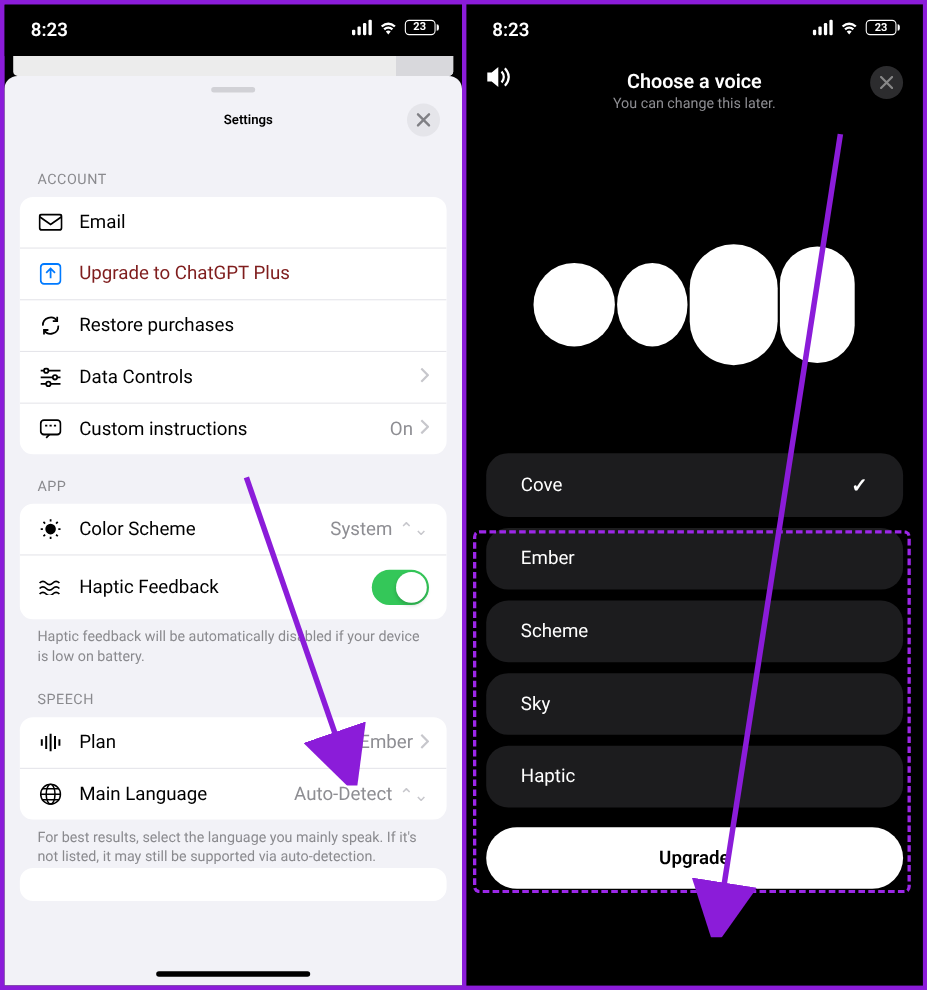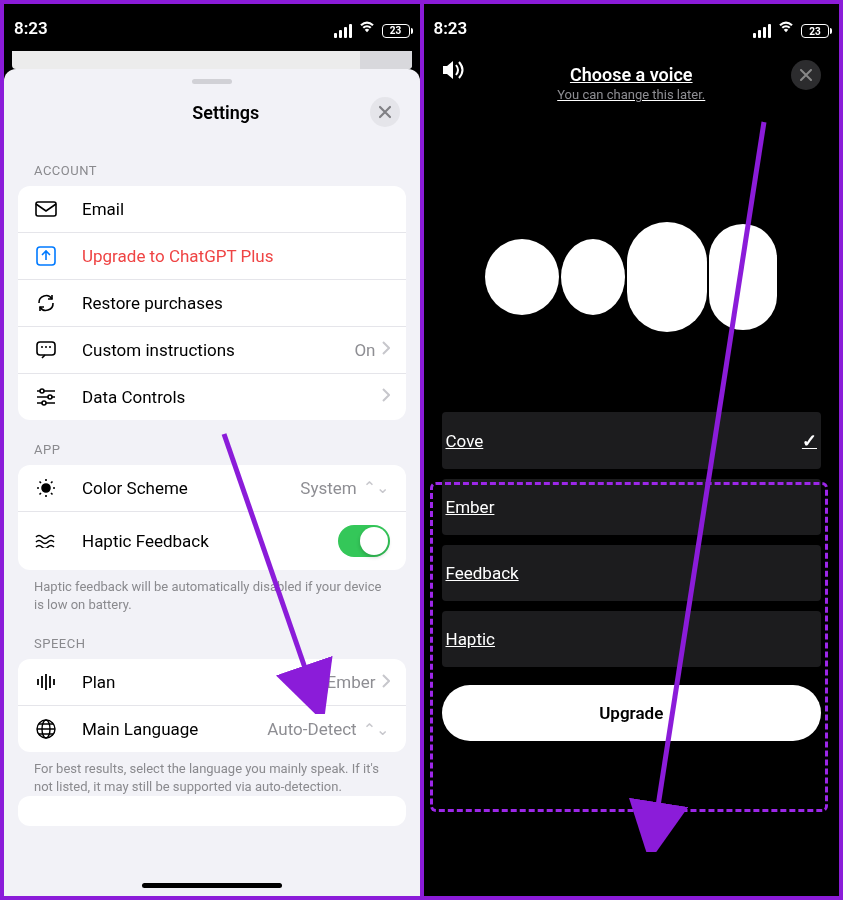--- a/index.html
+++ b/index.html
@@ -1,68 +1,68 @@
 <!DOCTYPE html>
 <html><head>
   <meta charset="utf-8">
   <style>
     * { margin: 0; padding: 0; box-sizing: border-box; font-family: -apple-system, BlinkMacSystemFont, "Segoe UI", Roboto, sans-serif; }
     body { background: #8b1cd9; width: 843px; height: 900px; display: flex; gap: 4px; padding: 4px; }
     .panel { flex: 1; background: #000; border-radius: 0; position: relative; overflow: hidden; }
     .panel-left { background: #f2f2f7; }
     
     
-    .status-bar { height: 48px; display: flex; align-items: center; justify-content: space-between; padding: 0 10px; color: #fff; font-weight: 600; font-size: 17px; }
+    .status-bar { height: 48px; display: flex; align-items: center; justify-content: space-between; padding: 0 24px; color: #fff; font-weight: 600; font-size: 17px; }
     .panel-left .status-bar { color: #000; background: #000; color: #fff; }
     .status-left { font-size: 17px; font-weight: 600; }
-    .status-right { display: flex; align-items: flex-end; gap: 6px; }
+    .status-right { display: flex; align-items: flex-start; gap: 6px; }
     .signal-bars { display: flex; align-items: flex-end; gap: 2px; }
     .signal-bars span { width: 3px; background: #fff; border-radius: 1px; }
     .signal-bars span:nth-child(1){height:5px}.signal-bars span:nth-child(2){height:8px}.signal-bars span:nth-child(3){height:11px}.signal-bars span:nth-child(4){height:14px}
     .wifi-icon svg { width: 18px; height: 14px; }
     .battery { display: flex; align-items: center; gap: 2px; }
     .battery-body { width: 28px; height: 14px; border: 1.5px solid #fff; border-radius: 4px; position: relative; display: flex; align-items: center; justify-content: center; font-size: 10px; font-weight: 700; }
     .battery-body::after { content:''; position:absolute; right:-4px; width:2px; height:6px; background:#fff; border-radius:0 2px 2px 0; }
     
     
     .left-content { background: #f2f2f7; height: calc(100% - 48px); overflow-y: auto; border-top-left-radius: 12px; border-top-right-radius: 12px; padding-top: 4px; }
     .sheet-header { display: flex; align-items: center; justify-content: center; position: relative; padding: 18px 0; }
-    .sheet-title { font-size: 18px; font-weight: 600; margin-left: 28px; }
+    .sheet-title { font-size: 12px; font-weight: 600; margin-left: 28px; }
     .close-button { position: absolute; right: 20px; width: 30px; height: 30px; border-radius: 50%; background: #e5e5ea; display: flex; align-items: center; justify-content: center; color: #808085; font-size: 18px; }
     .section-label { color: #8a8a8e; font-size: 13px; padding: 22px 30px 8px; text-transform: uppercase; letter-spacing: 0.5px; }
     .list-group { background: #fff; border-radius: 12px; margin: 0 14px; overflow: hidden; }
     .list-row { display: flex; align-items: center; padding: 13px 16px; border-bottom: 0.5px solid #e5e5ea; min-height: 46px; }
     .list-row:last-child { border-bottom: none; }
     .row-icon { width: 24px; height: 20px; display: flex; align-items: center; justify-content: center; margin-right: 14px; color: #000; }
-    .row-label { flex: 1; font-size: 17px; color: #000; margin-left: 10px; }
-    .row-label.blue { color: #ef4444; }
+    .row-label { flex: 1; font-size: 17px; color: #000; }
+    .row-label.blue { color: #7f1d1d; }
     .row-icon.blue svg { stroke: #007aff; }
     .row-value { color: #8e8e93; font-size: 17px; margin-right: 6px; }
     .chevron { color: #c7c7cc; }
     .updown { color: #c7c7cc; font-size: 16px; }
     .toggle { width: 52px; height: 32px; border-radius: 16px; background: #34c759; position: relative; }
     .toggle::after { content:''; position:absolute; right:2px; top:2px; width:28px; height:28px; background:#fff; border-radius:50%; box-shadow:0 2px 4px rgba(0,0,0,0.2); }
     .section-footer { color: #8a8a8e; font-size: 13px; padding: 8px 30px 0; line-height: 1.4; }
     .home-indicator { position: absolute; bottom: 8px; left: 50%; transform: translateX(-50%); width: 140px; height: 5px; background: #000; border-radius: 3px; }
     
     
-    .right-content { height: calc(100% - 48px); display: flex; flex-direction: column; color: #fff; position: relative; text-decoration: underline; }
+    .right-content { height: calc(100% - 48px); display: flex; flex-direction: column; color: #fff; position: relative; }
     .choose-header { text-align: center; padding: 12px 0 0; position: relative; }
     .choose-title { font-size: 18px; font-weight: 600; }
     .choose-sub { font-size: 13px; color: #8e8e93; margin-top: 2px; }
     .speaker-icon { position: absolute; left: 18px; top: 8px; }
     .close-dark { position: absolute; right: 18px; top: 8px; width: 30px; height: 30px; border-radius: 50%; background: #2c2c2e; display: flex; align-items: center; justify-content: center; color: #888; font-size: 16px; }
     .blob-area { display: flex; justify-content: center; align-items: center; padding: 120px 0 80px; gap: 2px; }
     .blob { background: #fff; border-radius: 50% / 50%; }
     .b1{width:74px; height:76px; border-radius:50%;}
     .b2{width:64px; height:76px; border-radius:50%;}
     .b3{width:80px; height:110px; border-radius:42px;}
     .b4{width:68px; height:106px; border-radius:36px;}
     .voice-list { margin: 0 18px; display: flex; flex-direction: column; gap: 10px; }
-    .voice-item { background: #1c1c1e; border-radius: 4px; padding: 18px 4px; display: flex; align-items: center; justify-content: space-between; font-size: 17px; }
+    .voice-item { background: #1c1c1e; border-radius: 20px; padding: 18px 32px; display: flex; align-items: center; justify-content: space-between; font-size: 17px; }
     .check { font-size: 18px; font-weight: 700; }
     .confirm-btn { background: #fff; color: #000; margin: 18px; padding: 18px; border-radius: 30px; text-align: center; font-size: 17px; font-weight: 600; }
     .highlight-box { position: absolute; border: 3px dashed #9c27e8; pointer-events: none; }
     .arrow { position: absolute; pointer-events: none; }
     .sheet-handle { width:40px; height:5px; background:#d1d1d6; border-radius:3px; margin:6px auto 0; }
     .tabs-ghost { height: 18px; background: #ececec; margin: 0 8px 0 8px; border-radius: 0 0 4px 4px; position: relative; }
     .tabs-ghost::after{ content:''; position:absolute; right:0; top:0; width:52px; height:18px; background:#d8d8dc; border-radius:0 0 4px 0;}
     .panel-left-wrap { background:#000; height: 100%; display:flex; flex-direction:column; }
   </style>
 </head>
@@ -125,40 +125,40 @@
               <svg width="20" height="20" viewBox="0 0 20 20" fill="none" stroke="#000" stroke-width="1.6">
                 <path d="M3 10 A7 7 0 0 1 16 6 M17 10 A7 7 0 0 1 4 14"></path>
                 <path d="M16 2 V6 H12 M4 18 V14 H8"></path>
               </svg>
             </div>
           <div class="row-label">Restore purchases</div>
         </div>
         <div class="list-row">
           <div class="row-icon">
               <svg width="20" height="18" viewBox="0 0 20 18" fill="none" stroke="#000" stroke-width="1.6">
-                <rect x="1" y="1" width="18" height="13" rx="3"></rect>
-                <path d="M6 17 L9 14 M5 6 H7 M9 6 H11 M13 6 H15"></path>
-              </svg>
-            </div>
-          <div class="row-label">Custom instructions</div>
-          <div class="row-value">On</div>
-          <div class="chevron"><svg width="8" height="14" viewBox="0 0 8 14" fill="none" stroke="#c7c7cc" stroke-width="2">
-                <path d="M1 1 L7 7 L1 13"></path>
-              </svg></div>
-        </div>
-        <div class="list-row">
-          <div class="row-icon">
-              <svg width="20" height="18" viewBox="0 0 20 18" fill="none" stroke="#000" stroke-width="1.6">
                 <path d="M1 3 H19 M1 9 H19 M1 15 H19"></path>
                 <circle cx="6" cy="3" r="2" fill="#fff"></circle>
                 <circle cx="14" cy="9" r="2" fill="#fff"></circle>
                 <circle cx="8" cy="15" r="2" fill="#fff"></circle>
               </svg>
             </div>
           <div class="row-label">Data Controls</div>
+          <div class="chevron"><svg width="8" height="14" viewBox="0 0 8 14" fill="none" stroke="#c7c7cc" stroke-width="2">
+                <path d="M1 1 L7 7 L1 13"></path>
+              </svg></div>
+        </div>
+        <div class="list-row">
+          <div class="row-icon">
+              <svg width="20" height="18" viewBox="0 0 20 18" fill="none" stroke="#000" stroke-width="1.6">
+                <rect x="1" y="1" width="18" height="13" rx="3"></rect>
+                <path d="M6 17 L9 14 M5 6 H7 M9 6 H11 M13 6 H15"></path>
+              </svg>
+            </div>
+          <div class="row-label">Custom instructions</div>
+          <div class="row-value">On</div>
           <div class="chevron"><svg width="8" height="14" viewBox="0 0 8 14" fill="none" stroke="#c7c7cc" stroke-width="2">
                 <path d="M1 1 L7 7 L1 13"></path>
               </svg></div>
         </div>
       </div>
 
       <div class="section-label">APP</div>
       <div class="list-group">
         <div class="list-row">
           <div class="row-icon">
@@ -271,21 +271,24 @@
 
     <div class="voice-list">
       <div class="voice-item">
         <span>Cove</span>
         <span class="check">✓</span>
       </div>
       <div class="voice-item">
         <span>Ember</span>
       </div>
       <div class="voice-item">
-        <span>Feedback</span>
+        <span>Scheme</span>
+      </div>
+      <div class="voice-item">
+        <span>Sky</span>
       </div>
       <div class="voice-item">
         <span>Haptic</span>
       </div>
     </div>
 
     <div class="confirm-btn">Upgrade</div>
 
     <div class="highlight-box" style="left:6px; top:430px; width:398px; height:330px; border-radius:6px;"></div>
 

